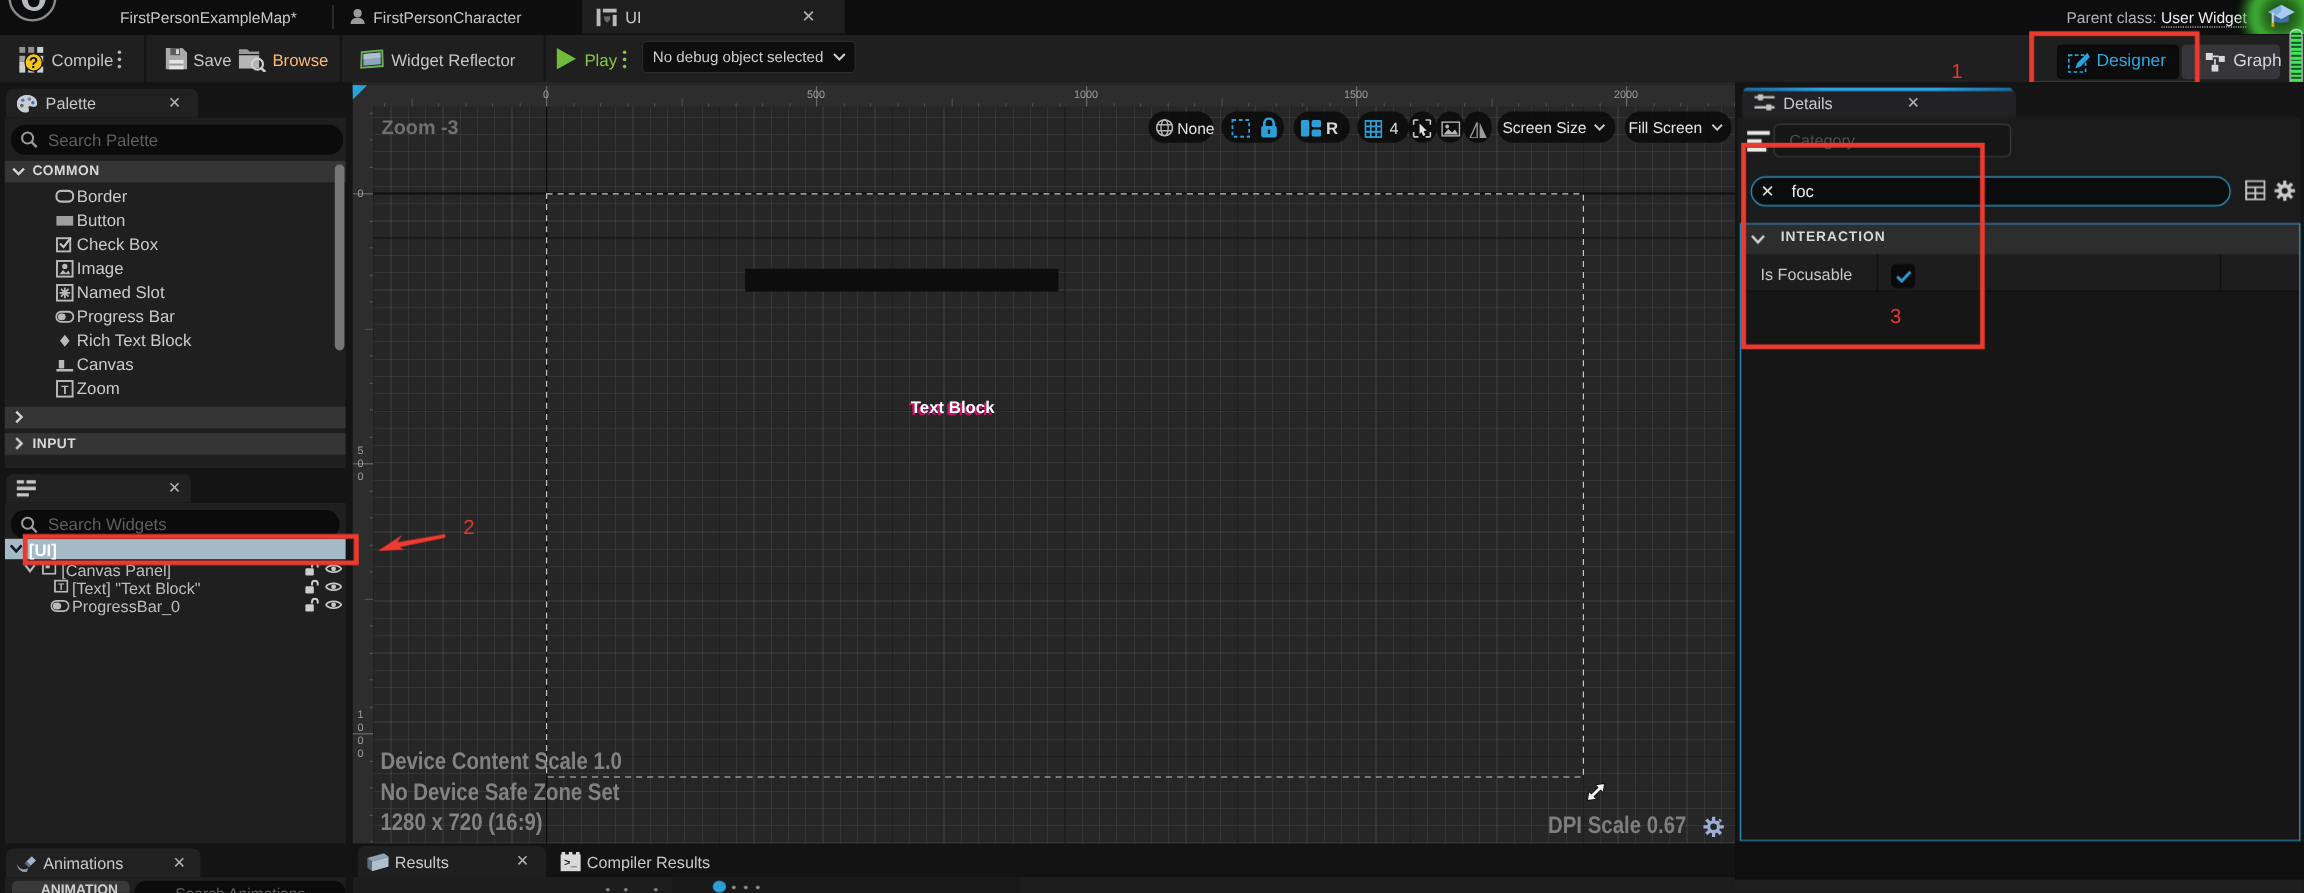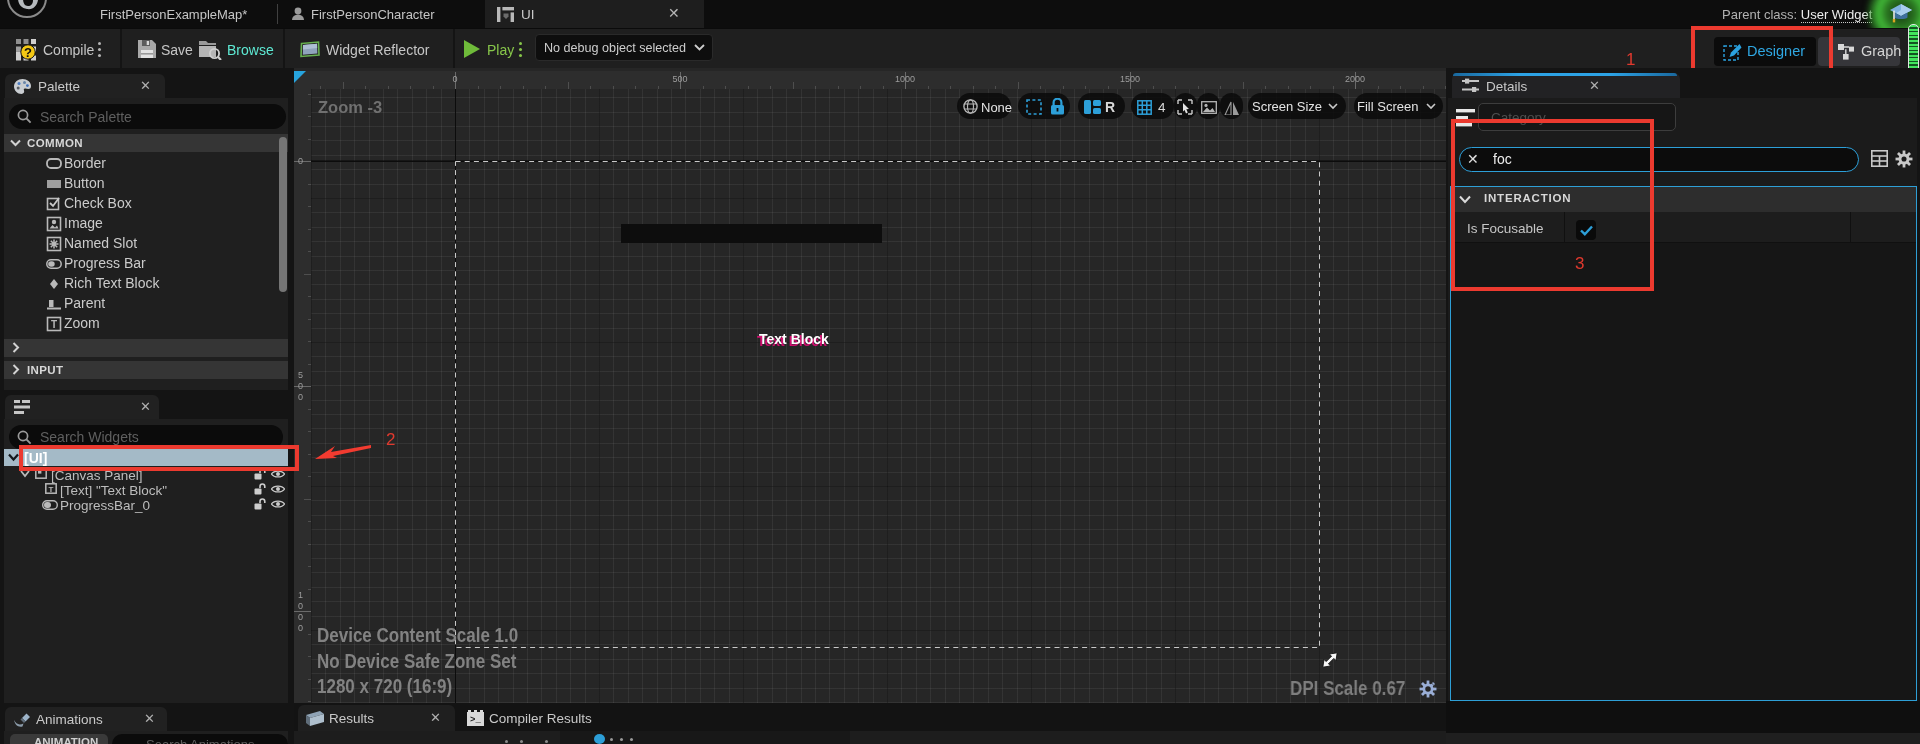--- a/index.html
+++ b/index.html
@@ -79,21 +79,21 @@
     <rect x="3" y="13" width="12" height="1.6" fill="#9a9a9a"></rect>
   </svg>
   <div class="abs txt" style="left:161px;top:42px;font-size:14px;color:#c6c6c6;">Save</div>
 
   <svg class="abs" style="left:199px;top:39px;" width="24" height="21" viewBox="0 0 24 21">
     <path d="M0 2 h7 l2 2 h8 v2 h-17 z" fill="#9a9a9a"></path>
     <path d="M0 7 h17 v11 h-17 z" fill="#b5b5b5"></path>
     <circle cx="15.5" cy="14.5" r="4.6" fill="none" stroke="#cfcfcf" stroke-width="1.8"></circle>
     <line x1="18.8" y1="17.8" x2="22" y2="21" stroke="#cfcfcf" stroke-width="2.2"></line>
   </svg>
-  <div class="abs txt" style="left:227px;top:42px;font-size:14px;color:#5eead4;">Browse</div>
+  <div class="abs txt" style="left:227px;top:42px;font-size:14px;color:#fdba74;">Browse</div>
 
   <svg class="abs" style="left:300px;top:41px;" width="20" height="17" viewBox="0 0 20 17">
     <path d="M1.5 2.5 L18.5 1 L19 14 L1 15.5 Z" fill="none" stroke="#67b050" stroke-width="1.6"></path>
     <path d="M3 4 L17 2.8 L17.4 12.6 L2.8 13.8 Z" fill="#8fa3bb"></path>
     <path d="M3 4 L17 2.8 L17.2 7 L2.9 8.4 Z" fill="#aebfd4"></path>
   </svg>
   <div class="abs txt" style="left:326px;top:42px;font-size:14px;color:#c6c6c6;">Widget Reflector</div>
 
   <svg class="abs" style="left:463px;top:40px;" width="17" height="18" viewBox="0 0 17 18">
     <path d="M1 0 L17 9 L1 18 Z" fill="#6fbb3a"></path>
@@ -183,21 +183,21 @@
       </svg>
       <div class="abs txt" style="left:64px;top:255px;font-size:14px;color:#cbcbcb;">Progress Bar</div>
       <svg class="abs" style="left:46px;top:276px;" width="16" height="16" viewBox="0 0 16 16">
         <path d="M8 3 L12 8 L8 13 L4 8 Z" fill="#b9b9b9"></path>
       </svg>
       <div class="abs txt" style="left:64px;top:275px;font-size:14px;color:#cbcbcb;">Rich Text Block</div>
       <svg class="abs" style="left:46px;top:296px;" width="16" height="16" viewBox="0 0 16 16">
         <path d="M1 12.5 H15" stroke="#b9b9b9" stroke-width="2"></path>
         <rect x="3" y="4" width="4.5" height="7" fill="#b9b9b9"></rect>
       </svg>
-      <div class="abs txt" style="left:64px;top:295px;font-size:14px;color:#cbcbcb;">Parent</div>
+      <div class="abs txt" style="left:64px;top:295px;font-size:14px;color:#cbcbcb;">Canvas</div>
       <svg class="abs" style="left:46px;top:316px;" width="16" height="16" viewBox="0 0 16 16">
         <rect x="1.5" y="1.5" width="13" height="13" fill="none" stroke="#b9b9b9" stroke-width="1.6"></rect>
         <text x="8" y="12" font-size="10" font-weight="bold" fill="#b9b9b9" text-anchor="middle" font-family="Liberation Sans">T</text>
       </svg>
       <div class="abs txt" style="left:64px;top:315px;font-size:14px;color:#cbcbcb;">Zoom</div>
     </div>
 
   <div class="abs" style="left:4px;top:339px;width:284px;height:18px;background:#353535;"></div>
   <svg class="abs" style="left:12px;top:342px;" width="8" height="11" viewBox="0 0 8 11">
       <path d="M1.5 1 L6 5.5 L1.5 10" fill="none" stroke="#d2d2d2" stroke-width="2"></path>

